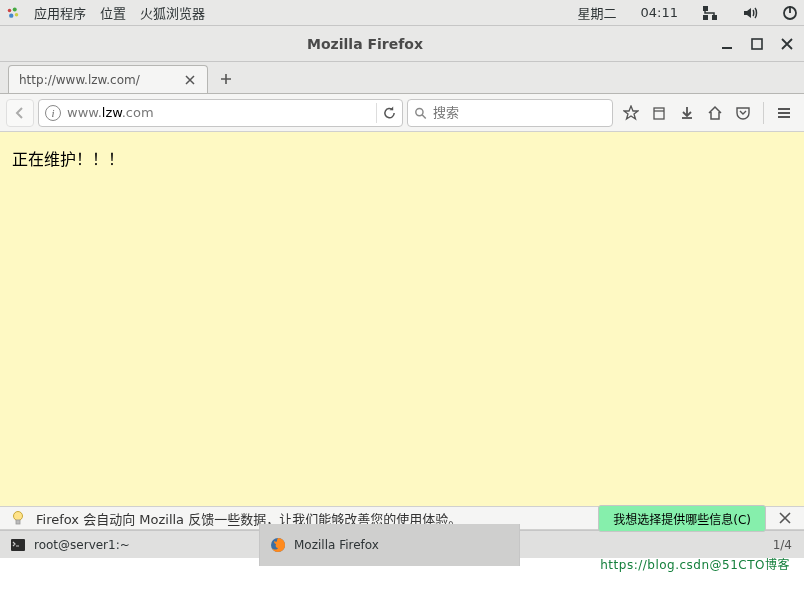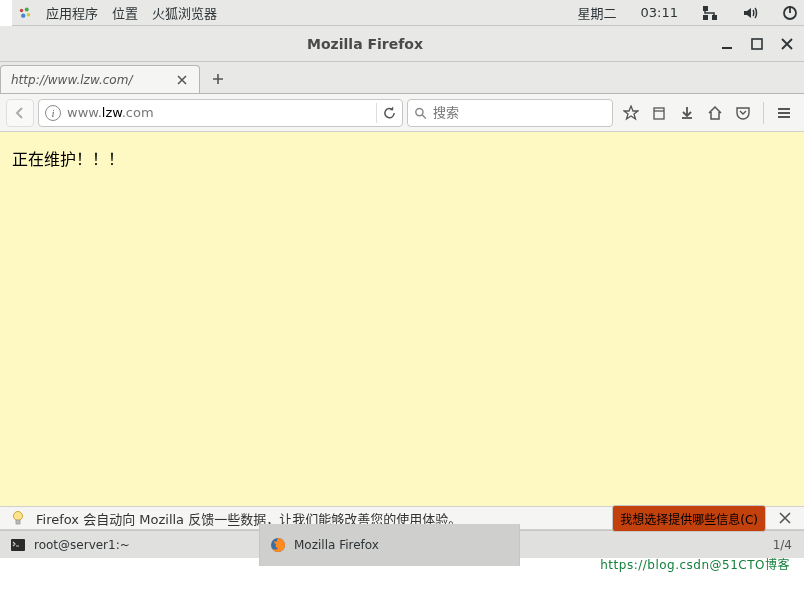--- a/index.html
+++ b/index.html
@@ -1,34 +1,34 @@
 <!DOCTYPE html>
 <html><head>
 <meta charset="utf-8">
 <style>
   * { box-sizing: border-box; margin: 0; padding: 0; font-family: "DejaVu Sans", "Noto Sans CJK SC", sans-serif; }
   body { width: 804px; height: 606px; background: #fff; overflow: hidden; font-size: 13px; color: #2e3436; }
 
   
-  .topbar { height: 26px; background: #e8e8e7; display: flex; align-items: center; padding: 0 6px; border-bottom: 1px solid #c6c6c6; font-size: 13px; margin-left: 12px; }
+  .topbar { height: 26px; background: #e8e8e7; display: flex; align-items: center; padding: 0 6px; border-bottom: 1px solid #c6c6c6; font-size: 13px; }
   .topbar .left { display: flex; align-items: center; gap: 14px; }
   .topbar .os-icon { width: 14px; height: 14px; }
   .topbar .spacer { flex: 1; }
   .topbar .right { display: flex; align-items: center; gap: 24px; }
   .topbar .icon { width: 16px; height: 16px; fill: #2e3436; }
 
   
   .winbar { height: 36px; background: #e8e8e7; display: flex; align-items: center; padding: 0 10px; border-bottom: 1px solid #c6c6c6; }
   .winbar .title { flex: 1; text-align: center; font-weight: bold; font-size: 14px; color: #4a4a4a; }
   .winbar .winbtns { display: flex; gap: 16px; align-items: center; }
   .winbar .winbtn { width: 14px; height: 14px; display:flex; align-items:center; justify-content:center; cursor:pointer; }
   .winbtn svg { width:12px; height:12px; fill:#2e3436; }
 
   
-  .tabstrip { height: 32px; background: #e8e8e7; display: flex; align-items: flex-end; padding: 0 0; border-bottom: 1px solid #b6b6b3; font-style: italic; }
+  .tabstrip { height: 32px; background: #e8e8e7; display: flex; align-items: flex-end; padding: 0 8px; border-bottom: 1px solid #b6b6b3; }
   .tab { height: 28px; min-width: 200px; background: #f5f5f4; border: 1px solid #b6b6b3; border-bottom: none; border-radius: 4px 4px 0 0; display: flex; align-items: center; padding: 0 10px; font-size: 12px; color: #555; gap: 10px; }
   .tab .tabtitle { flex: 1; white-space: nowrap; }
   .tab .tabclose { width: 14px; height:14px; display:flex; align-items:center; justify-content:center; }
   .tabclose svg { width:10px; height:10px; fill:#555; }
   .newtab { width: 28px; height: 28px; display:flex; align-items:center; justify-content:center; margin-left:4px; }
   .newtab svg { width:12px; height:12px; fill:#555; }
 
   
   .navrow { height: 38px; background: #f5f5f4; display:flex; align-items:center; padding: 4px 6px; gap:4px; border-bottom:1px solid #d0d0cf; }
   .navbtn { width:28px; height:28px; border:1px solid #c6c6c6; border-radius:4px; background:#fff; display:flex; align-items:center; justify-content:center; }
@@ -48,21 +48,21 @@
   .tbicon svg { width:16px; height:16px; fill:#555; }
   .sep { width:1px; height:22px; background:#d0d0cf; margin:0 6px; }
 
   
   .page { height: 374px; background:#fef9c3; padding: 14px 12px; font-size:16px; color:#000; }
 
   
   .notif { height:24px; background:#f5f5f4; border-top:1px solid #d0d0cf; border-bottom:1px solid #d0d0cf; display:flex; align-items:center; padding:0 10px; gap:10px; }
   .notif .bulb { width:16px; height:16px; }
   .notif .msg { flex:1; font-size:13px; color:#333; }
-  .notif .choosebtn { border:1px solid #c6c6c6; background:#c2410c; border-radius:3px; padding:4px 7px; font-size:12px; }
+  .notif .choosebtn { border:1px solid #c6c6c6; background:#86efac; border-radius:3px; padding:4px 14px; font-size:12px; }
   .notif .closebtn { width:18px; height:18px; display:flex; align-items:center; justify-content:center; }
   .notif .closebtn svg { width:12px; height:12px; fill:#555; }
 
   
   .taskbar { height:28px; background:#e0e0df; display:flex; align-items:center; border-top:1px solid #c6c6c6; font-size:12px; }
   .taskitem { height:42px; display:flex; align-items:center; gap:8px; padding:0 10px; border-right:1px solid #c6c6c6; min-width:260px; }
   .taskitem.active { background:#cfcfce; }
   .taskicon { width:16px; height:16px; }
   .taskbar .tspacer { flex:1; }
   .taskbar .wsnum { padding:0 12px; color:#555; }
@@ -79,21 +79,21 @@
         <circle cx="6" cy="11" r="2.5" fill="#48c"></circle>
         <circle cx="12" cy="10" r="2" fill="#cc4"></circle>
       </svg>
     <span>应用程序</span>
     <span>位置</span>
     <span>火狐浏览器</span>
   </div>
   <div class="spacer"></div>
   <div class="right">
     <span>星期二</span>
-    <span>03:11</span>
+    <span>04:11</span>
     <svg class="icon" viewBox="0 0 16 16">
         <rect x="1" y="1" width="5" height="5"></rect>
         <rect x="1" y="10" width="5" height="5"></rect>
         <rect x="10" y="10" width="5" height="5"></rect>
         <path d="M3 6v2h9v2M3 8h0" stroke="#2e3436" stroke-width="1.5" fill="none"></path>
       </svg>
     <svg class="icon" viewBox="0 0 16 16">
         <path d="M2 6v4h3l4 3V3L5 6z"></path>
         <path d="M11 5c1 1 1 5 0 6M13 3c2 2 2 8 0 10" stroke="#2e3436" stroke-width="1.5" fill="none"></path>
       </svg>

